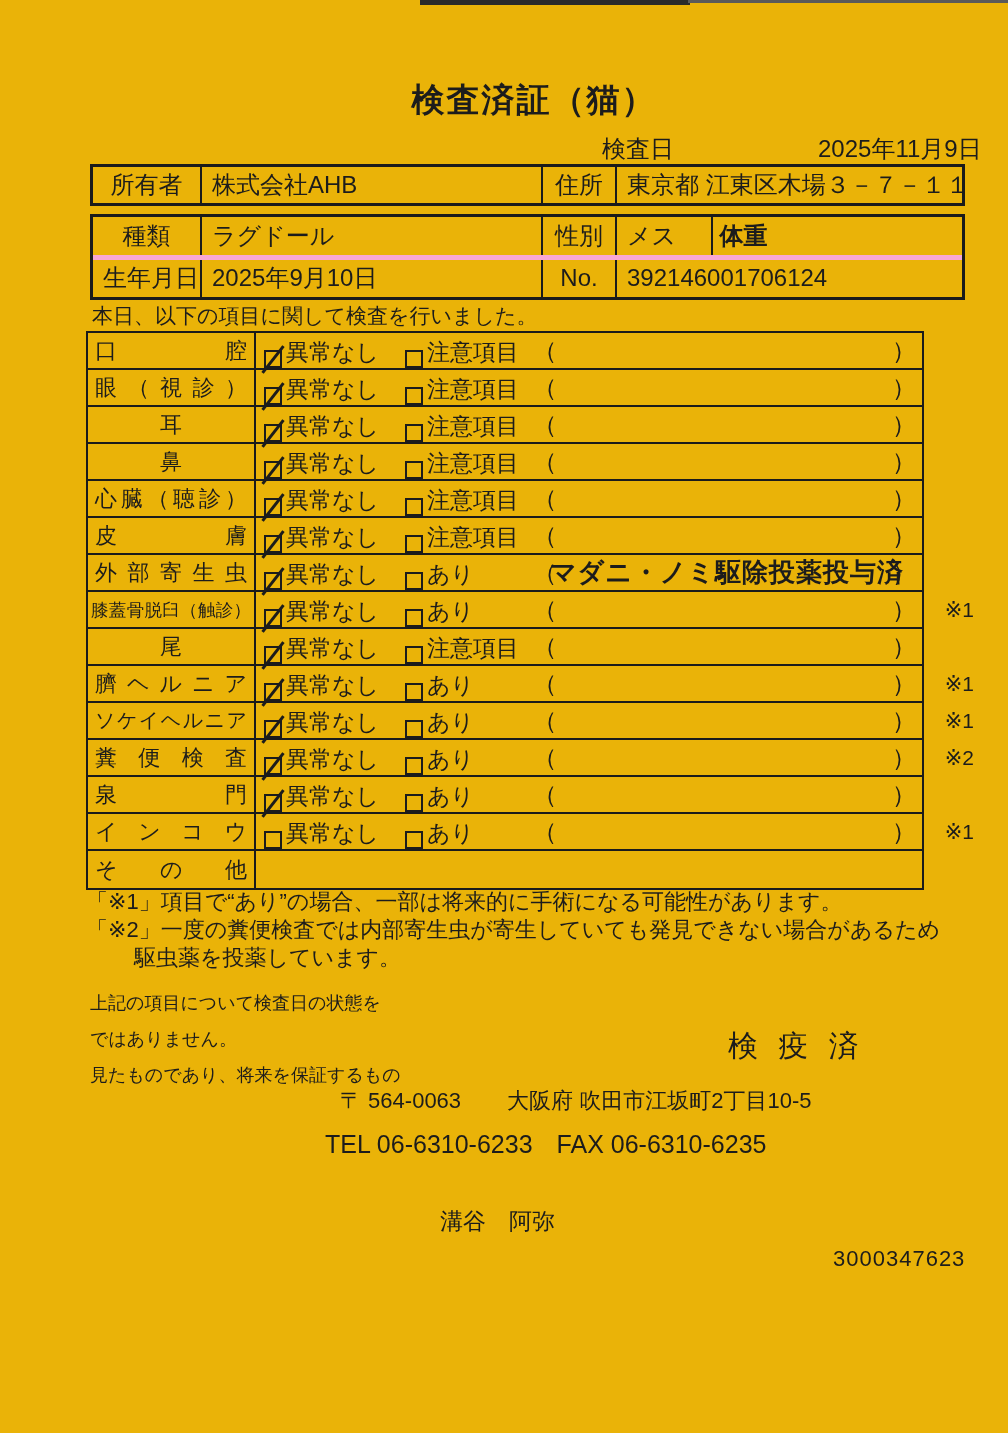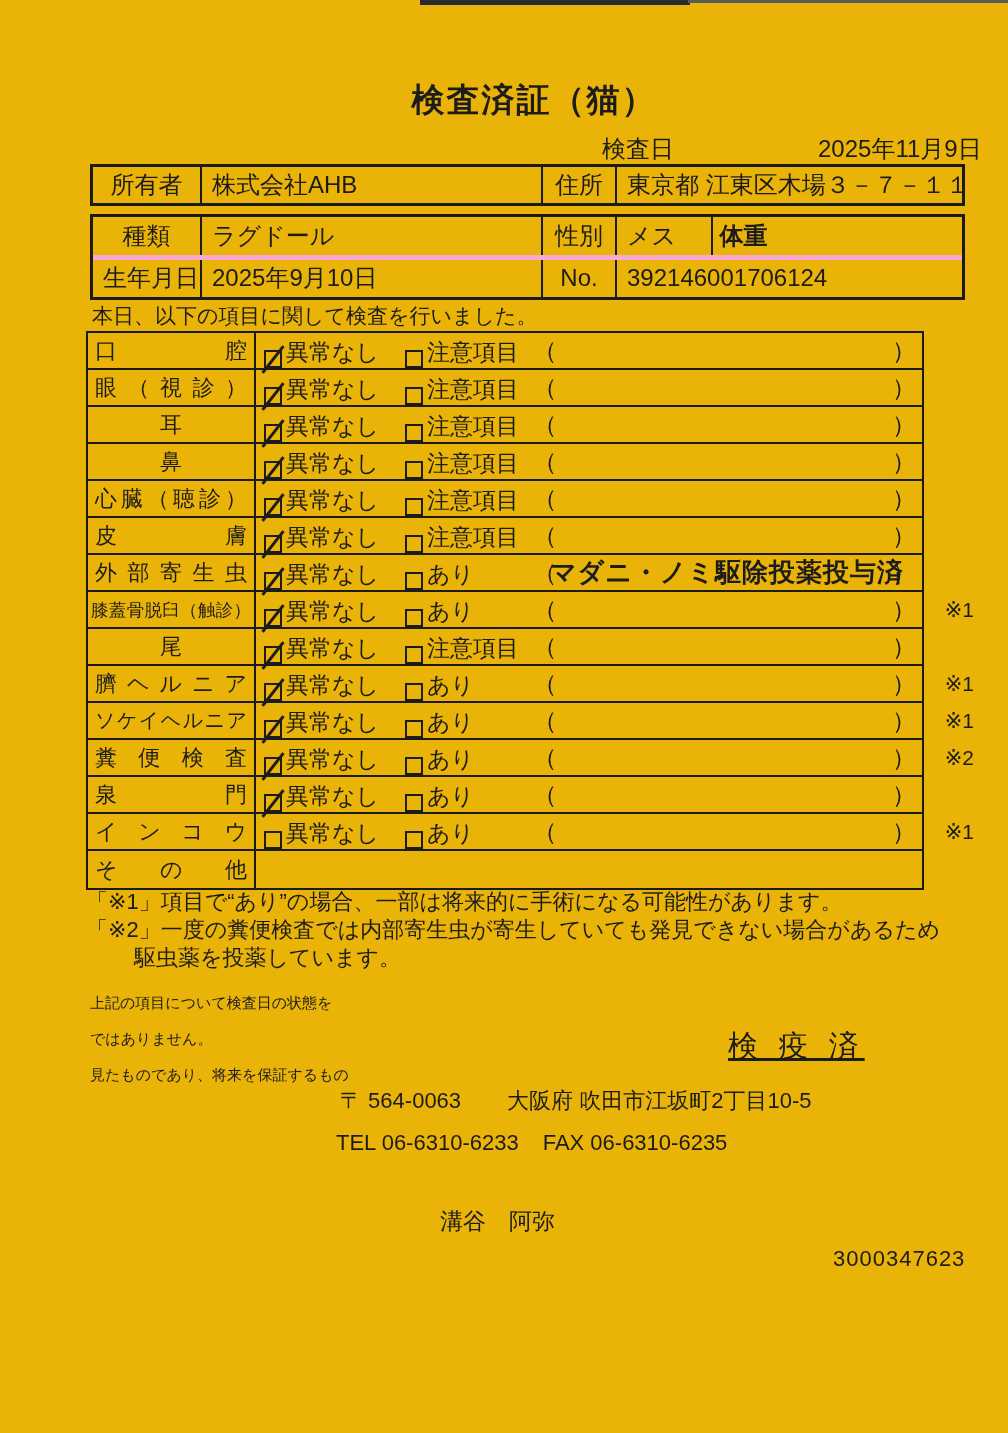--- a/index.html
+++ b/index.html
@@ -52,27 +52,27 @@
   .paren { position:absolute; top:0; height:100%; display:flex; align-items:center; font-size:24px; }
   .paren.open { left:277px; }
   .paren.close { right:6px; }
   .paren-note { position:absolute; left:294px; top:0; height:100%; display:flex; align-items:center;
                 font-size:26px; font-weight:600; letter-spacing:1px; white-space:nowrap; }
   .mark { position:absolute; right:-52px; top:0; height:100%; display:flex; align-items:center; font-size:21px; }
 
   .footnotes { position:absolute; left:86px; top:888px; font-size:22px; line-height:28px; }
   .footnote-indent { margin-left:48px; }
 
-  .disclaimer { position:absolute; left:90px; top:985px; font-size:15px; line-height:36px; }
-
-  .stamp { position:absolute; left:728px; top:1026px; font-size:30px; letter-spacing:6px; white-space:nowrap;text-decoration:underline; }
+  .disclaimer { position:absolute; left:90px; top:985px; font-size:18px; line-height:36px; }
+
+  .stamp { position:absolute; left:728px; top:1026px; font-size:30px; letter-spacing:6px; white-space:nowrap; }
 
   .addr-line { position:absolute; top:1086px; left:340px; font-size:22px; white-space:nowrap; }
   .addr-line .gap { display:inline-block; width:46px; }
-  .tel-line { position:absolute; top:1130px; left:336px; font-size:22px; white-space:nowrap; }
+  .tel-line { position:absolute; top:1130px; left:325px; font-size:25px; white-space:nowrap; }
   .tel-line .gap { display:inline-block; width:24px; }
   .clinic-name { position:absolute; top:1166px; left:325px; font-size:30px; letter-spacing:1px; }
   .clinic-signer { position:absolute; top:1206px; left:440px; font-size:23px; }
   .doc-number { position:absolute; top:1246px; left:795px; font-size:22px; letter-spacing:1px;margin-left:38px; }
 </style>
 </head>
 <body>
 
 <div class="page">
 

